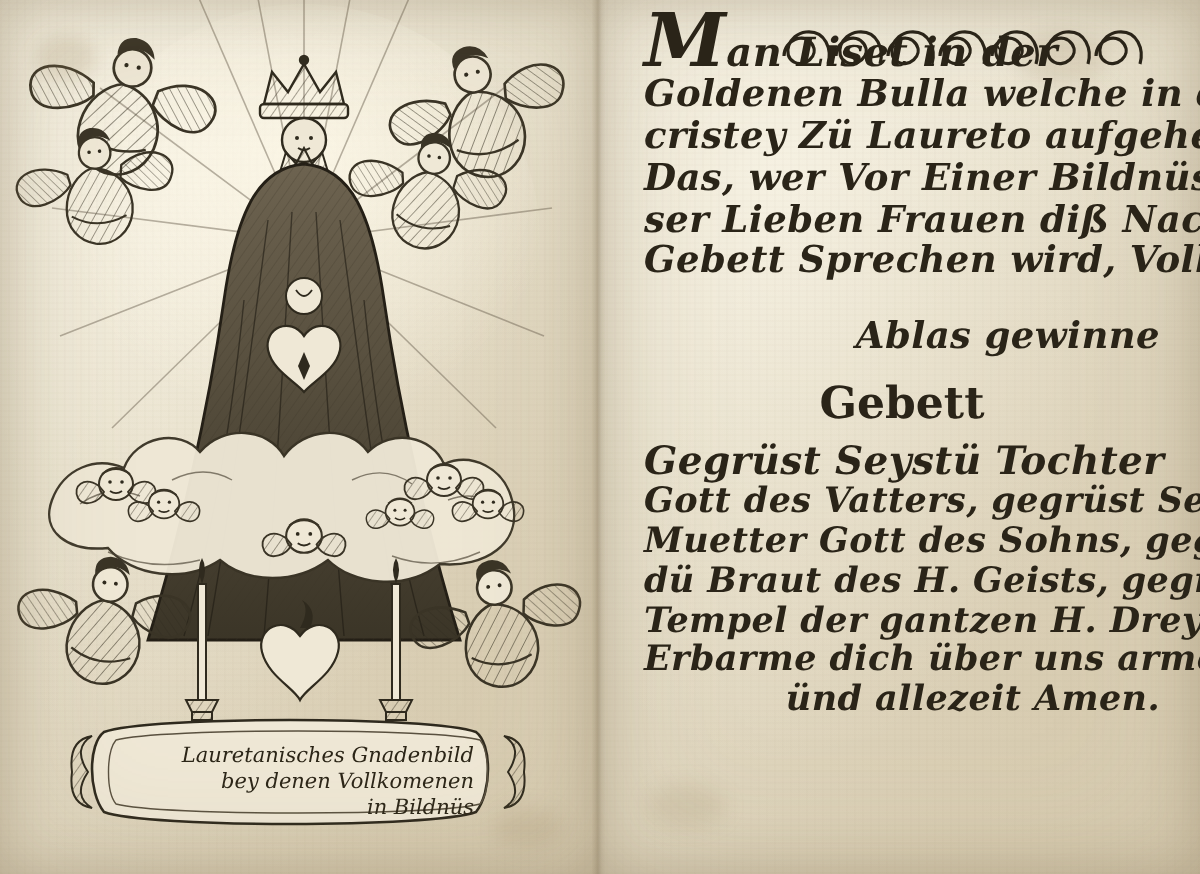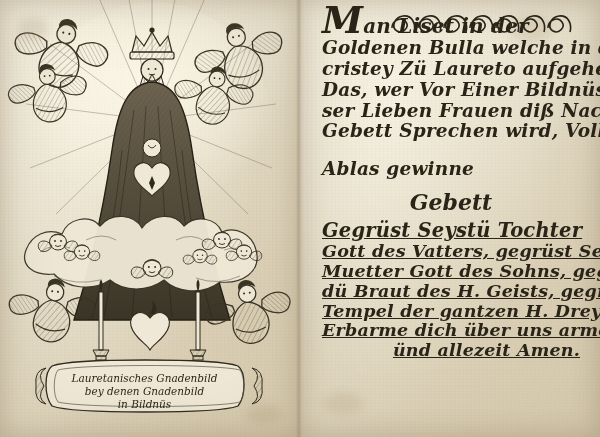--- a/index.html
+++ b/index.html
@@ -85,42 +85,41 @@
     left: 66px; top: 2px;
     width: 190px; height: 34px;
     pointer-events: none;
   }
   .heading {
     text-align: center;
     font-size: 22px;
     margin: 10px 0 6px 0;
     font-family: "DejaVu Serif", serif;
     font-weight: 700;
-    font-style: italic;
-  }
-  .blk2 { margin-top: 0; text-decoration: underline; }
+  }
+  .blk2 { margin-top: 0; }
   .blk2 .line { font-size: 17.5px; margin-bottom: 1.5px; }
   .blk2 .line.big { font-size: 19.5px; }
   .blk2 .line.last { text-align: right; }
 
   
   .art { position: absolute; left: 0; top: 0; width: 299px; height: 437px; }
   .caption {
     position: absolute;
     left: 52px;
     top: 372px;
     width: 185px;
     text-align: center;
     font-family: "DejaVu Serif", serif;
     font-style: italic;
     font-size: 10.5px;
     line-height: 1.22;
     color: #2c2618;
   }
-  .caption span { display: block; white-space: nowrap; }
+  .caption span { display: block; white-space: nowrap; text-align: right; }
 </style>
 </head>
 <body>
 
 <div id="page">
 
   <div class="paper left">
     <div class="grain"></div>
 
     <svg class="art" viewBox="0 0 299 437">
@@ -278,21 +277,21 @@
       <g>
         <path d="M52 366 c-8 6 -8 30 0 40 c22 8 164 8 186 0 c8 -10 8 -34 0 -40 c-22 -8 -164 -8 -186 0 z" fill="#efe8d6" stroke="#2f2a1e" stroke-width="1.3"></path>
         <path d="M58 370 c-5 6 -5 26 0 32 c22 6 160 6 182 0 c5 -6 5 -26 0 -32 c-22 -6 -160 -6 -182 0 z" fill="none" stroke="#5a5140" stroke-width="0.7"></path>
         <path d="M44 386 q-8 -12 2 -18 q-12 2 -10 18 q-2 16 10 18 q-10 -6 -2 -18 z" fill="url(#hatch)" stroke="#2f2a1e" stroke-width="1"></path>
         <path d="M254 386 q8 -12 -2 -18 q12 2 10 18 q2 16 -10 18 q10 -6 2 -18 z" fill="url(#hatch)" stroke="#2f2a1e" stroke-width="1"></path>
       </g>
     </svg>
 
     <div class="caption">
       <span>Lauretanisches Gnadenbild</span>
-      <span>bey denen Gnadenbild</span>
+      <span>bey denen Vollkomenen</span>
       <span>in Bildnüs</span>
     </div>
 
     <div class="foxing" style="left:18px;top:18px;width:30px;height:22px;background:rgba(150,126,86,0.18);filter:blur(4px);"></div>
     <div class="foxing" style="left:246px;top:404px;width:36px;height:20px;background:rgba(150,126,86,0.16);filter:blur(5px);"></div>
     <div class="edge-shade"></div>
   </div>
 
   <div class="paper right">
     <div class="grain"></div>
@@ -319,21 +318,21 @@
 
     <div class="blk1 frak">
       <div class="line l1" style="padding-left:0;">
         <span class="initial">M</span><span>an Liset in der</span>
       </div>
       <span class="line">Goldenen Bulla welche in der Sa-</span>
       <span class="line">cristey Zü Laureto aufgehengt ist:</span>
       <span class="line">Das, wer Vor Einer Bildnüs Un-</span>
       <span class="line">ser Lieben Frauen diß Nachfolgende</span>
       <span class="line">Gebett Sprechen wird, Vollkomenen</span>
-      <span class="line" style="display:block;text-align:left;margin-top:19px;">Ablas gewinne</span>
+      <span class="line" style="display:block;text-align:right;margin-top:19px;">Ablas gewinne</span>
     </div>
 
     <div class="heading">Gebett</div>
 
     <div class="blk2 frak">
       <span class="line big" style="display:block;text-align:center;">Gegrüst Seystü Tochter</span>
       <span class="line">Gott des Vatters, gegrüst Seystü</span>
       <span class="line">Muetter Gott des Sohns, gegrüst seyst</span>
       <span class="line">dü Braut des H. Geists, gegrüst seystü</span>
       <span class="line">Tempel der gantzen H. Dreyfaltigkeit,</span>

